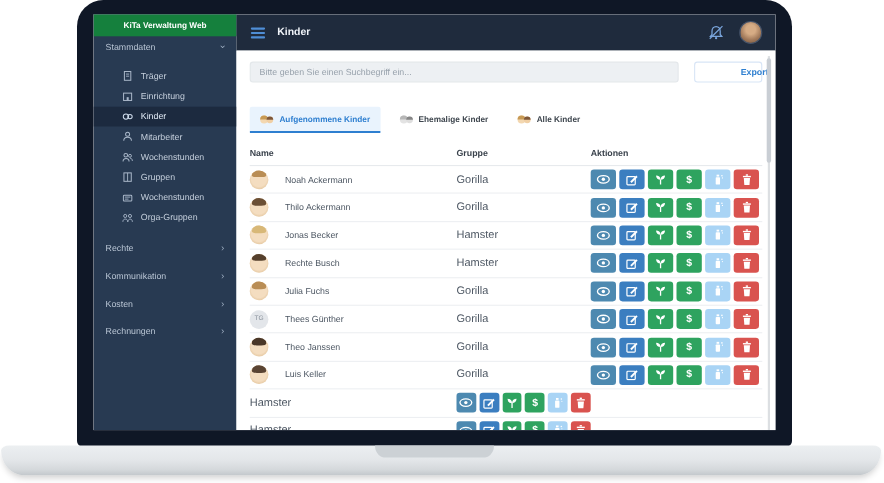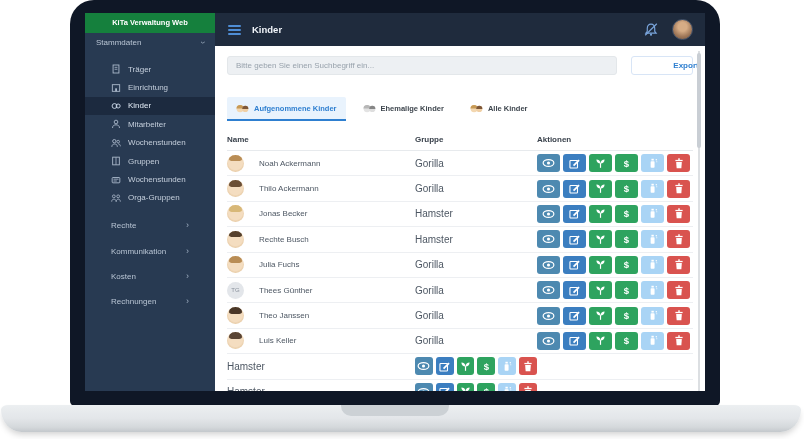--- a/index.html
+++ b/index.html
@@ -26,21 +26,21 @@
   .sb-subtitle { height:20px; line-height:20px; text-align:center; background:#33639c;
                  color:#d9e6f4; font-size:7.5px; }
   .sb-group { display:flex; align-items:flex-start; justify-content:space-between;
               height:20px; margin-top:5px; padding:0 11px; color:#b9c5d4; font-size:8px; cursor:pointer; }
   .sb-items { margin-top:2px; }
   .sb-item { display:flex; align-items:center; gap:7px; height:18.4px; padding-left:26px;
              color:#c5cfdc; font-size:8px; cursor:pointer; }
   .sb-item .ic { width:10px; height:10px; flex:0 0 auto; display:flex; }
   .sb-item.active { background:#1c2a3f; color:#e3ecf7; }
   .sb-section { display:flex; align-items:center; justify-content:space-between;
-                height:25.4px; padding:0 26px; color:#b9c5d4; font-size:8px; cursor:pointer;text-align:center; }
+                height:25.4px; padding:0 11px; color:#b9c5d4; font-size:8px; cursor:pointer;text-align:center; }
   .chev-right { font-size:9px; color:#9fafc2; line-height:1; }
   .chev-down  { display:inline-block; font-size:9px; color:#9fafc2; transform:rotate(90deg); line-height:1; }
 
   
   .topbar { position:absolute; left:130px; top:0; right:0; height:33px; background:#1f2b3d;
             display:flex; align-items:center; }
   .burger { width:13px; margin-left:13px; cursor:pointer; }
   .burger div { height:2px; background:#4f8ed6; margin:2px 0; border-radius:1px; }
   .tb-title { margin-left:11px; color:#f0f4f9; font-size:9.5px; font-weight:bold; }
   .tb-right { margin-left:auto; display:flex; align-items:center; gap:13px; margin-right:12px; }

